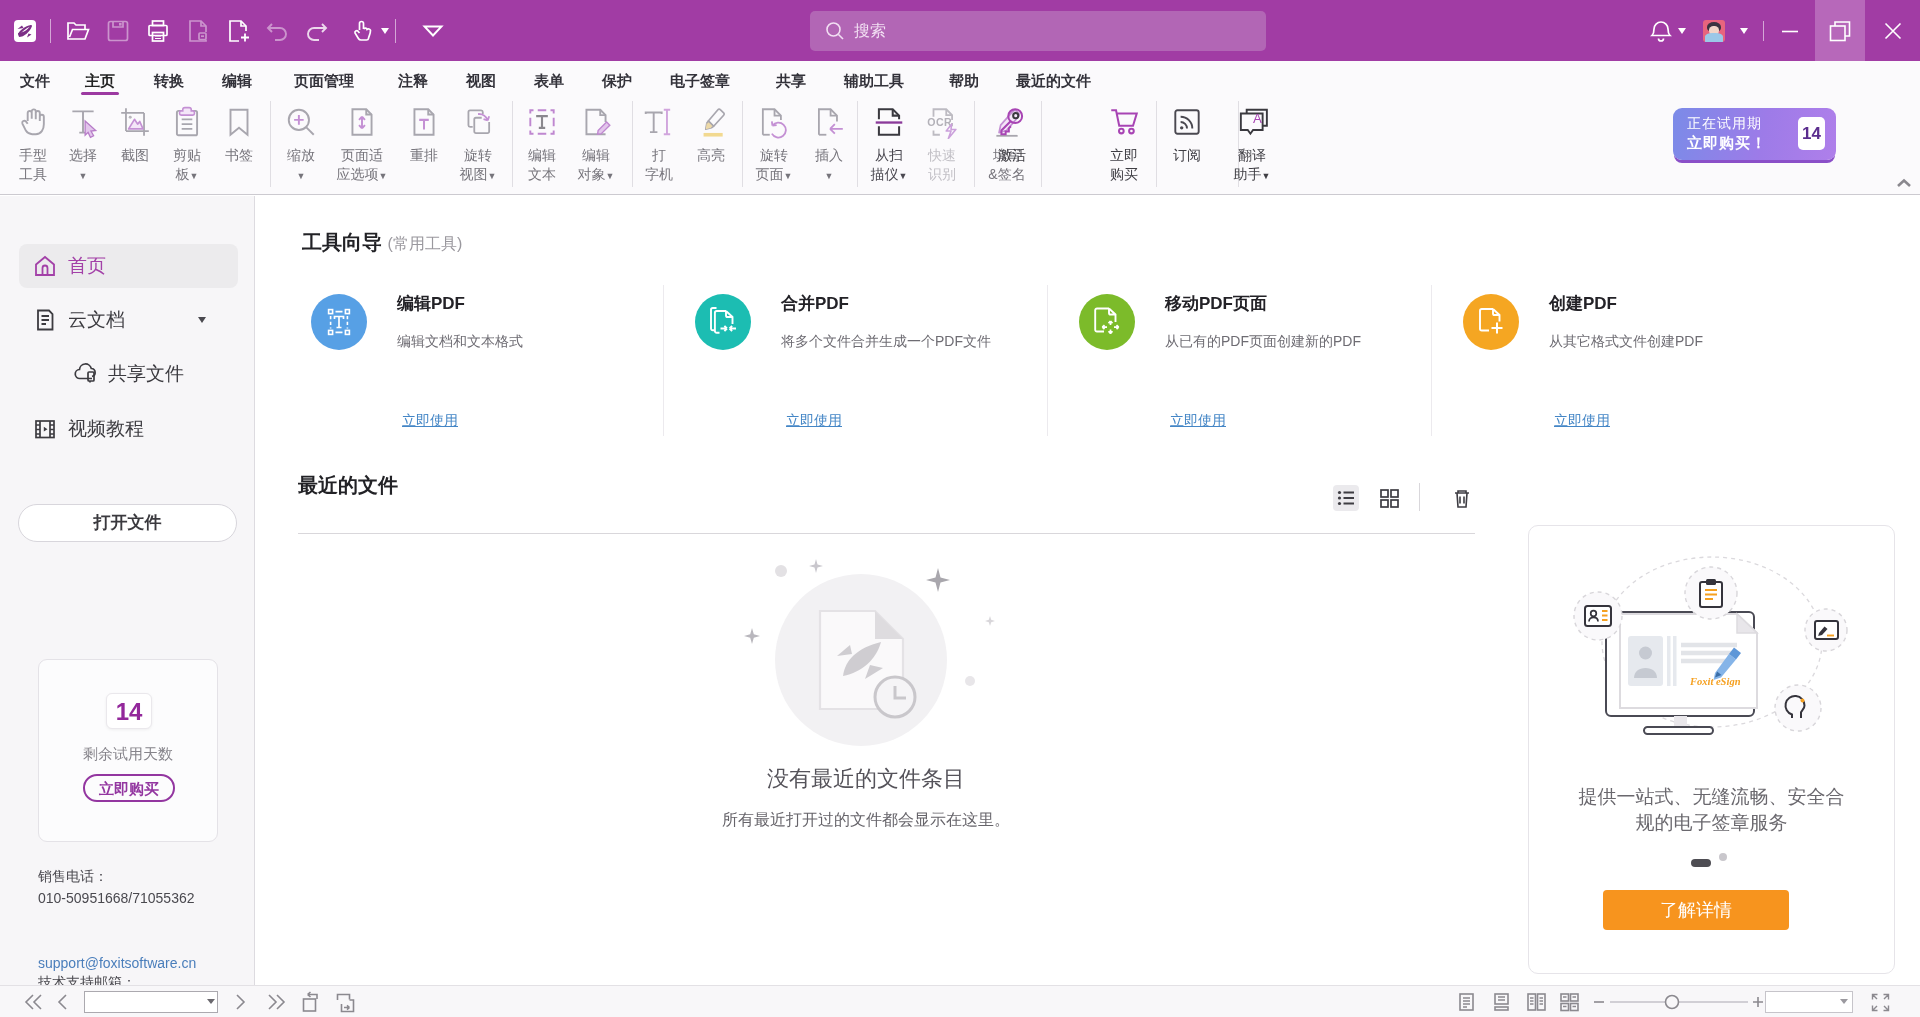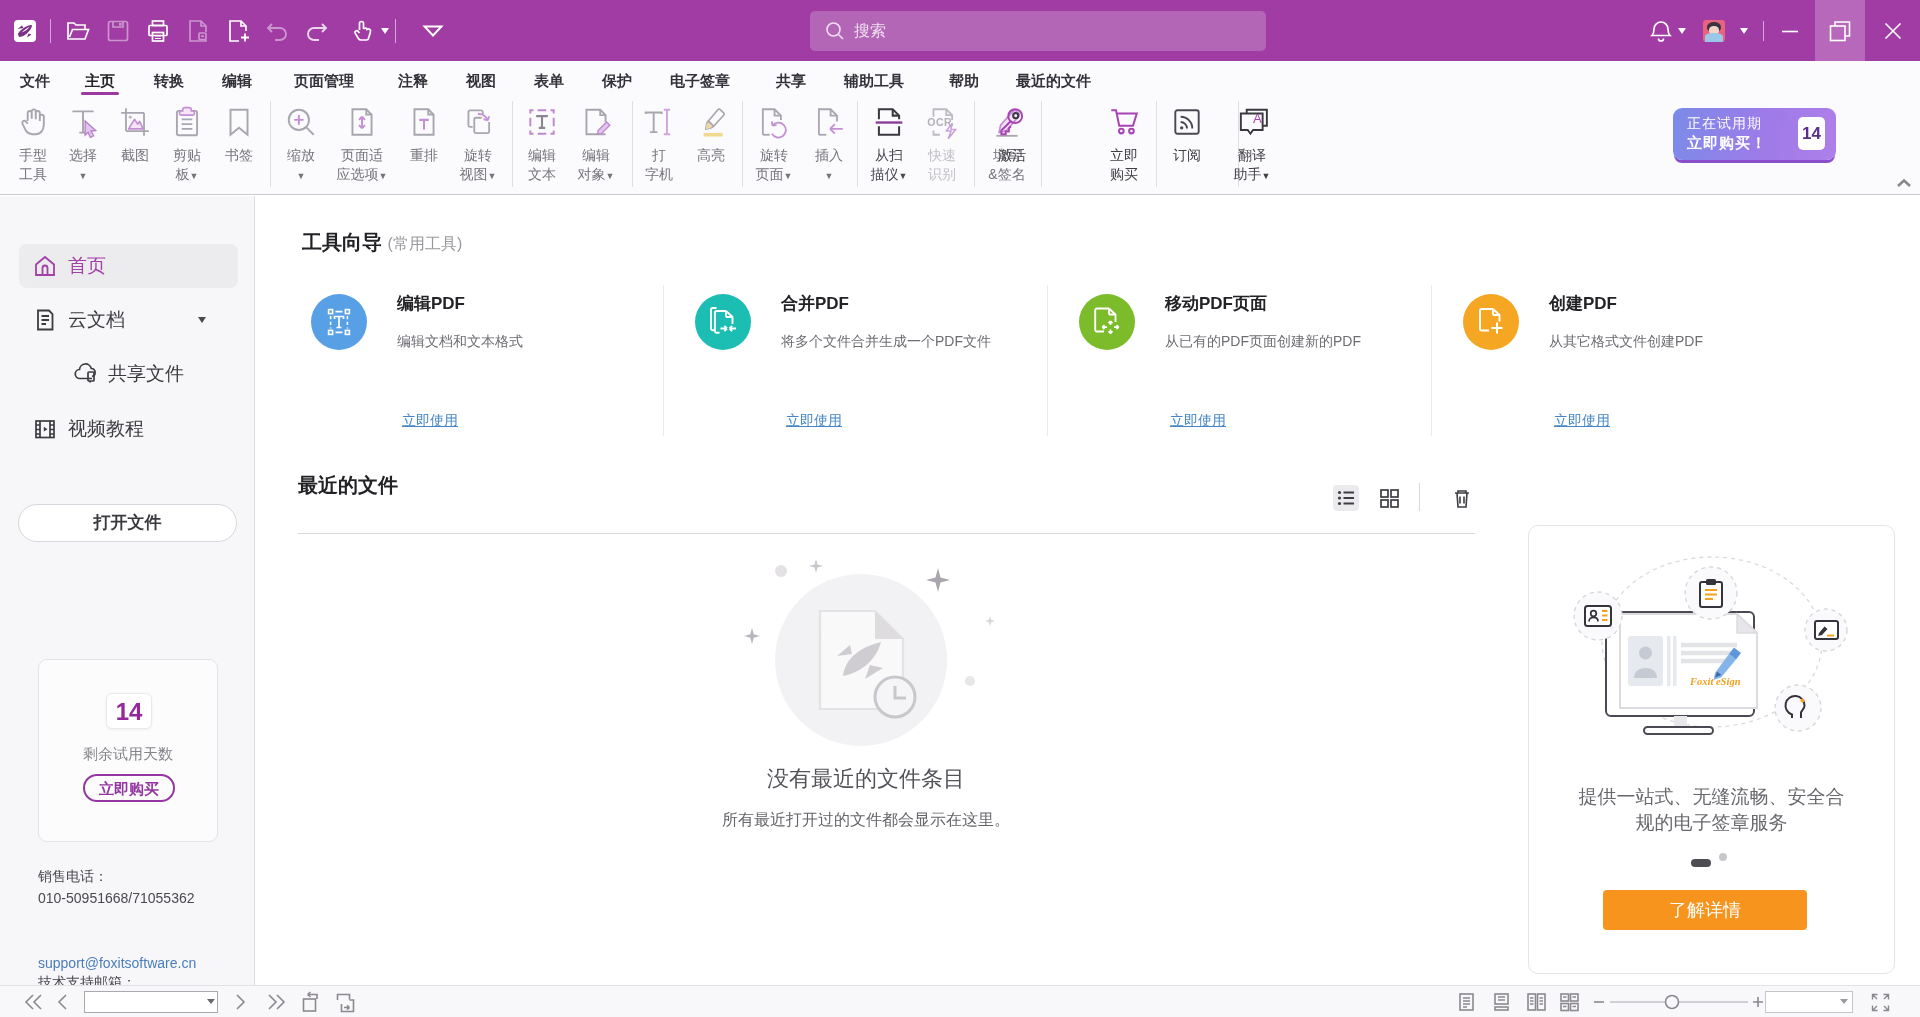--- a/index.html
+++ b/index.html
@@ -56,21 +56,21 @@
 .toolcard .tt { position:absolute; left:86px; top:12px; font-size:17px; font-weight:bold; color:#232227; }
 .toolcard .td { position:absolute; left:86px; top:53px; font-size:14px; color:#6E6C73; }
 .toolcard .use { position:absolute; left:91px; top:132px; font-size:14px; color:#4486C6; text-decoration:underline; }
 .vsep { position:absolute; top:89px; width:1px; height:151px; background:#ECEAEE; }
 .viewbtn { position:absolute; top:289px; width:26px; height:26px; border-radius:4px; }
 #recenthr { position:absolute; left:42px; top:337px; width:1177px; height:1px; background:#D9D7DB; }
 #emptywrap { position:absolute; left:0; top:0; }
 #promocard { position:absolute; left:1272px; top:329px; width:367px; height:449px; background:#fff; border:1px solid #E6E4E9; border-radius:10px; }
 #promocard .ptext { position:absolute; left:0; top:258px; width:100%; text-align:center; font-size:19px; line-height:26px; color:#6A686E; }
 #promocard .dots { position:absolute; left:162px; top:327px; }
-#promocard .learn { position:absolute; left:74px; top:364px; width:204px; height:40px; background:#F7941E; border-radius:4px; color:#fff; font-size:18px; text-align:center; line-height:40px; }
+#promocard .learn { position:absolute; left:74px; top:364px; width:186px; height:40px; background:#F7941E; border-radius:4px; color:#fff; font-size:18px; text-align:center; line-height:40px; }
 
 
 #statusbar { position:absolute; left:0; top:985px; width:1920px; height:32px; background:#F8F7F9; border-top:1px solid #E3E1E5; }
 </style>
 </head>
 <body>
 <div id="titlebar">
   <div id="logo"><svg viewBox="0 0 22 22">
         <path d="M4 13 C8 13 13 11 17 5 L18 6 C16 12 10 17 5 17 Z" fill="#7B2E86"></path>
         <path d="M5 16 C9 10 14 7 18 6 L17 5 C11 6 6 10 4 14 Z" fill="#7B2E86"></path>

